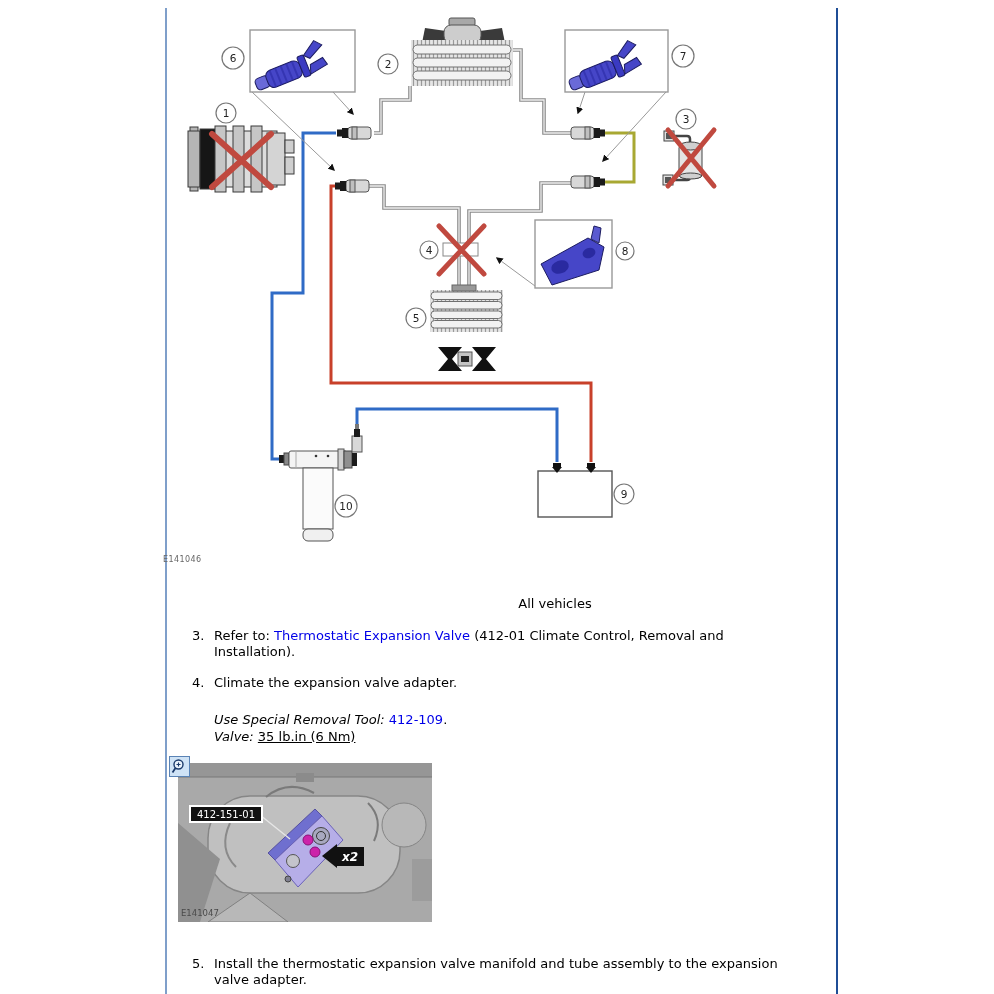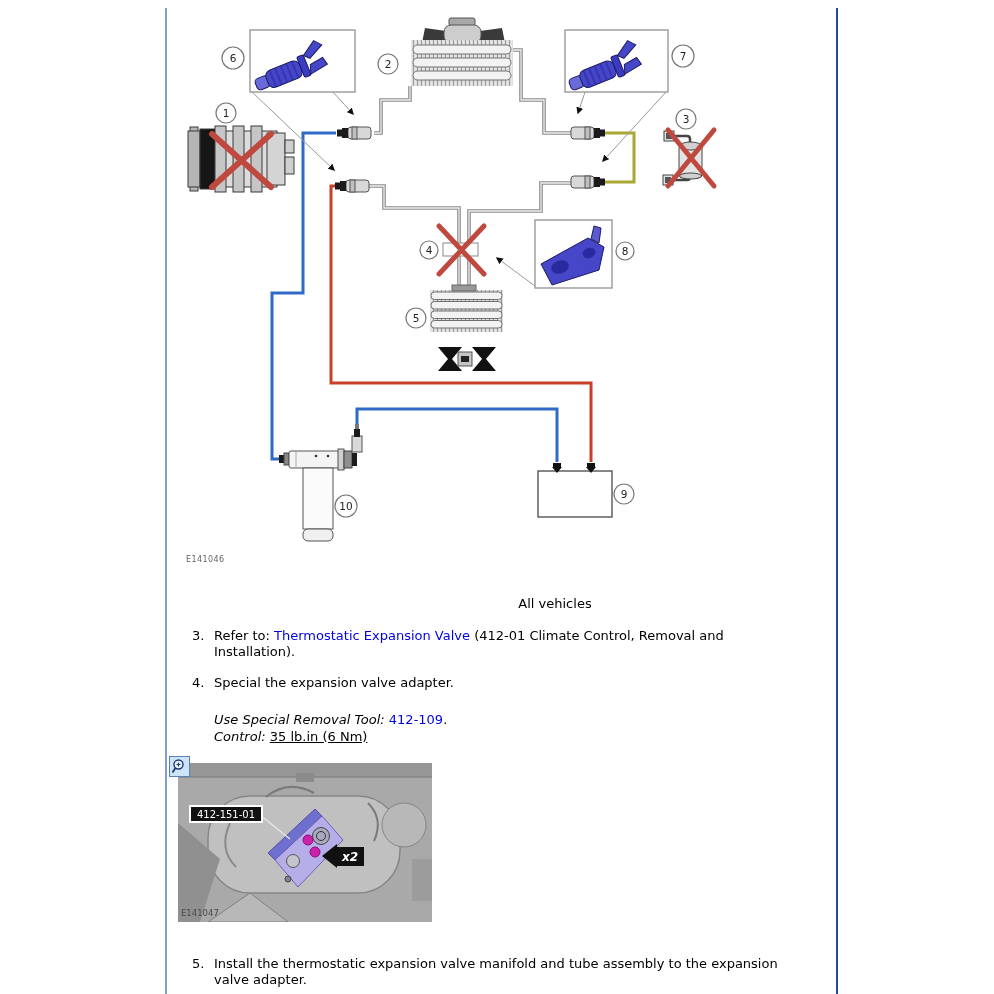--- a/index.html
+++ b/index.html
@@ -235,37 +235,37 @@
   <g class="callout">
       <circle cx="624" cy="494" r="10"></circle>
       <text x="624" y="498">9</text>
     </g>
   <g class="callout">
       <circle cx="346" cy="506" r="11"></circle>
       <text x="346" y="510">10</text>
     </g>
 </svg>
 
-<div class="figlabel" style="left:186px;top:555px;">E141046</div>
+<div class="figlabel" style="left:163px;top:555px;">E141046</div>
 
 <div class="centerhead">All vehicles</div>
 
 <div class="step" style="left:192px;top:628px;width:570px;">
   <span class="num">3.</span>
   <span class="body" style="max-width:545px;"><span>Refer to: </span><a class="doclink">Thermostatic Expansion Valve</a><span> (412-01 Climate Control, Removal and Installation).</span></span>
 </div>
 
 <div class="step" style="left:192px;top:675px;width:600px;">
   <span class="num">4.</span>
-  <span class="body">Special the expansion valve adapter.</span>
+  <span class="body">Climate the expansion valve adapter.</span>
 </div>
 
 <div class="toolnote">
   <div><span class="it">Use Special Removal Tool: </span><a class="doclink">412-109</a><span>.</span></div>
-  <div><span class="it">Control: </span><span class="torqueval">35 lb.in (6 Nm)</span></div>
+  <div><span class="it">Valve: </span><span class="torqueval">35 lb.in (6 Nm)</span></div>
 </div>
 
 <svg style="position:absolute;left:178px;top:763px" width="254" height="159" viewBox="0 0 254 159">
   <rect width="254" height="159" fill="#a9a9a9"></rect>
   <g>
     <rect x="0" y="0" width="254" height="14" fill="#969696"></rect>
     <line x1="0" y1="14" x2="254" y2="14" stroke="#787878"></line>
     <rect x="118" y="10" width="18" height="9" fill="#8b8b8b"></rect>
     <rect x="30" y="33" width="192" height="97" rx="42" fill="#c0c0c0" stroke="#868686" stroke-width="1.5"></rect>
     <path d="M0,60 L42,96 L22,159 L0,159 Z" fill="#909090"></path>

